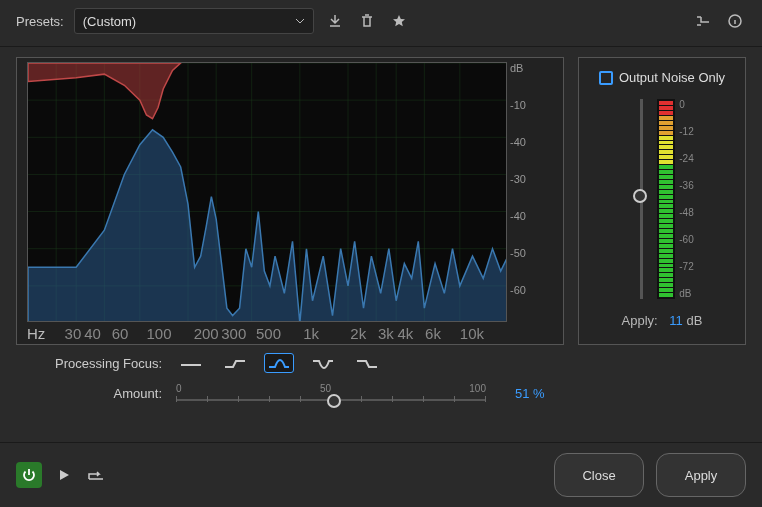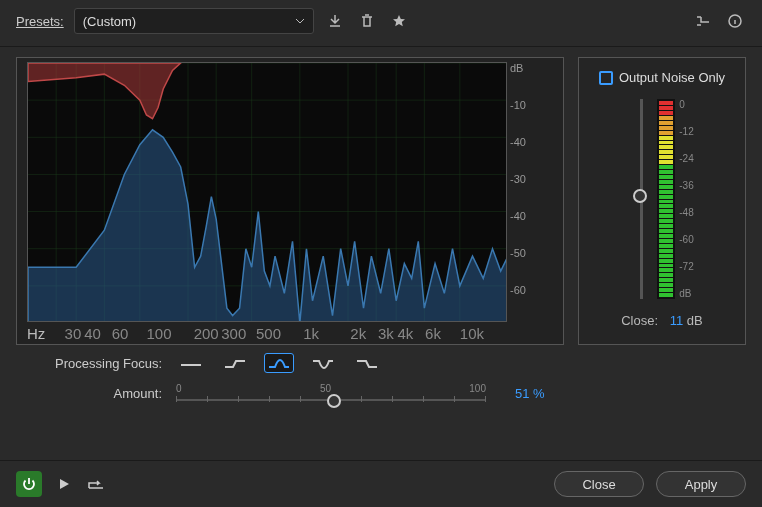--- a/index.html
+++ b/index.html
@@ -8,21 +8,21 @@
   background: #2a2a2a;
   font-family: "Segoe UI", Arial, sans-serif;
   font-size: 13px; color: #b8b8b8;
   overflow: hidden;
 }
 .topbar {
   display: flex; align-items: center; gap: 10px;
   padding: 8px 16px 12px 16px;
   border-bottom: 1px solid #1a1a1a;
 }
-.topbar .lbl { color: #ccc; text-decoration: underline; }
+.topbar .lbl { color: #ccc; }
 .dropdown {
   flex: 0 0 240px; height: 26px;
   background: #1f1f1f; border: 1px solid #444;
   border-radius: 3px;
   display: flex; align-items: center; justify-content: space-between;
   padding: 0 8px; color: #ddd;
 }
 .icon-btn { width: 22px; height: 22px; display: flex; align-items: center; justify-content: center; color: #bbb; }
 .icon-btn svg { width: 16px; height: 16px; stroke: #bbb; fill: none; stroke-width: 1.5; }
 .spacer { flex: 1; }
@@ -73,21 +73,21 @@
 
 .bottombar {
   position: absolute; bottom: 0; left: 0; right: 0;
   border-top: 1px solid #1a1a1a;
   padding: 10px 16px;
   display: flex; align-items: center; gap: 12px;
 }
 .power { width: 26px; height: 26px; background: #2a7a2a; border-radius: 4px; display: flex; align-items: center; justify-content: center; }
 .power svg { stroke: #fff; fill: none; }
 .play, .loop { width: 20px; height: 20px; display: flex; align-items: center; justify-content: center; }
-.btn { min-width: 90px; height: 26px; border: 1px solid #666; border-radius: 13px; background: #333; color: #ddd; display: flex; align-items: center; justify-content: center; }
+.btn { min-width: 90px; height: 44px; border: 1px solid #666; border-radius: 13px; background: #333; color: #ddd; display: flex; align-items: center; justify-content: center; }
 </style>
 </head>
 <body>
 
 <div class="topbar">
   <span class="lbl">Presets:</span>
   <div class="dropdown">
     <span>(Custom)</span>
     <svg width="10" height="10" viewBox="0 0 10 10">
         <path d="M1 3 L5 7 L9 3" stroke="#bbb" fill="none"></path>
@@ -238,21 +238,21 @@
           <span>-12</span>
           <span>-24</span>
           <span>-36</span>
           <span>-48</span>
           <span>-60</span>
           <span>-72</span>
           <span>dB</span>
         </div>
     </div>
     <div class="gain-row">
-      <span>Close:</span>
+      <span>Apply:</span>
       <span style="margin:0 4px"></span>
       <span class="val">11</span>
       <span>dB</span>
     </div>
   </div>
 </div>
 
 <div class="controls">
   <div class="crow">
     <span class="clbl">Processing Focus:</span>

